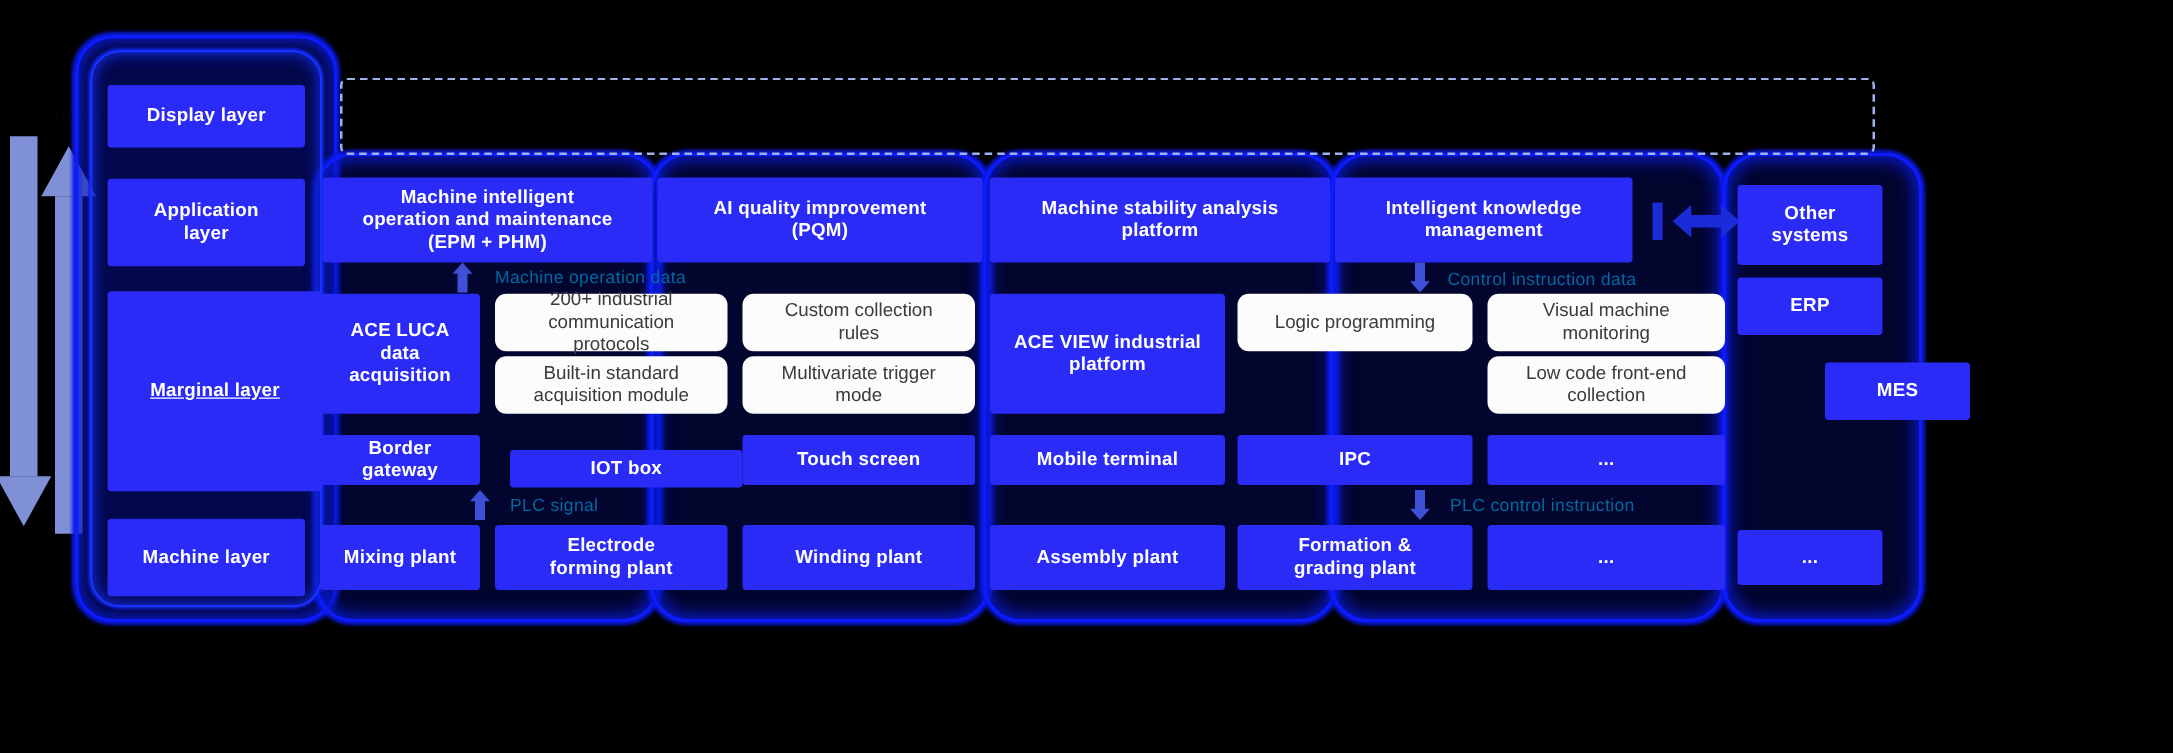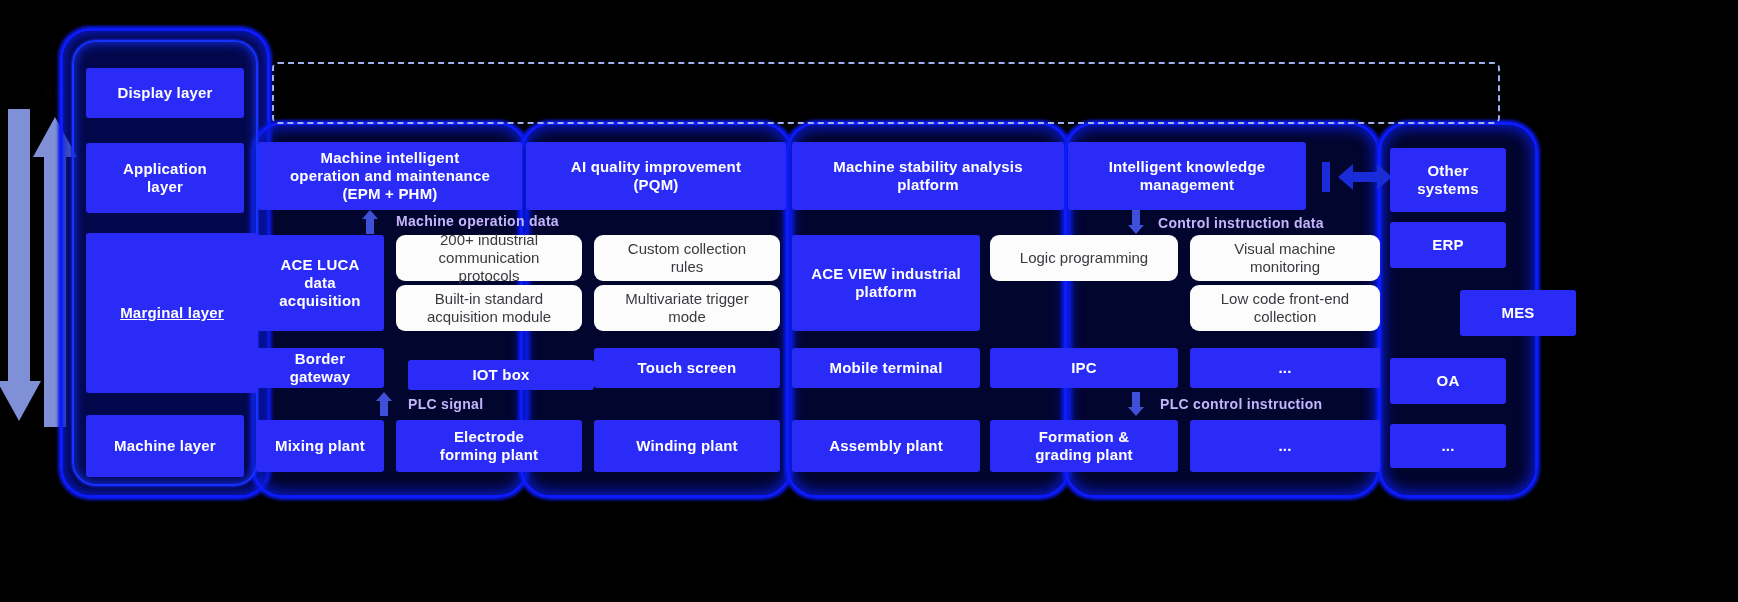--- a/index.html
+++ b/index.html
@@ -72,23 +72,23 @@
     background: #fcfcfd;
     color: #3a3a3f;
     font-weight: normal;
     font-size: 15px;
     border-radius: 9px;
   }
 
   
   .band-label {
     position: absolute;
-    color: #c4b5fd;
+    color: #0369a1;
     font-size: 14px;
-    font-weight: bold;
+    font-weight: normal;
     letter-spacing: .3px;
     white-space: nowrap;
   }
   
   .band-arrow { position: absolute; width: 16px; }
   .band-arrow .sh { position: absolute; left: 4px; width: 8px; background: #3f50d8; }
   .band-arrow .hd { position: absolute; width: 0; height: 0; left: 0;
                     border-left: 8px solid transparent; border-right: 8px solid transparent; }
   .band-arrow.up .sh { top: 8px; height: 16px; }
   .band-arrow.up .hd { top: 0; border-bottom: 9px solid #3f50d8; }
@@ -158,21 +158,20 @@
     <div class="hl"></div>
     <div class="sh"></div>
     <div class="hr"></div>
   </div>
   <div class="stub" style="left:1322px; top:162px; width:8px; height:30px;"></div>
 
   <div class="box blue" style="left:1390px; top:148px; width:116px; height:64px; white-space:pre-line;">Other
 systems</div>
   <div class="box blue" style="left:1390px; top:222px; width:116px; height:46px;">ERP</div>
   <div class="box blue" style="left:1460px; top:290px; width:116px; height:46px;">MES</div>
-  <div class="box blue" style="left:1390px; top:358px; width:116px; height:46px;">OA</div>
   <div class="box blue" style="left:1390px; top:424px; width:116px; height:44px;">...</div>
 
   <div class="band-label" style="left:396px; top:213px;">Machine operation data</div>
   <div class="band-arrow up" style="left:362px; top:210px;">
     <div class="sh"></div>
     <div class="hd"></div>
   </div>
 
   <div class="band-label" style="left:1158px; top:215px;">Control instruction data</div>
   <div class="band-arrow down" style="left:1128px; top:210px;">

